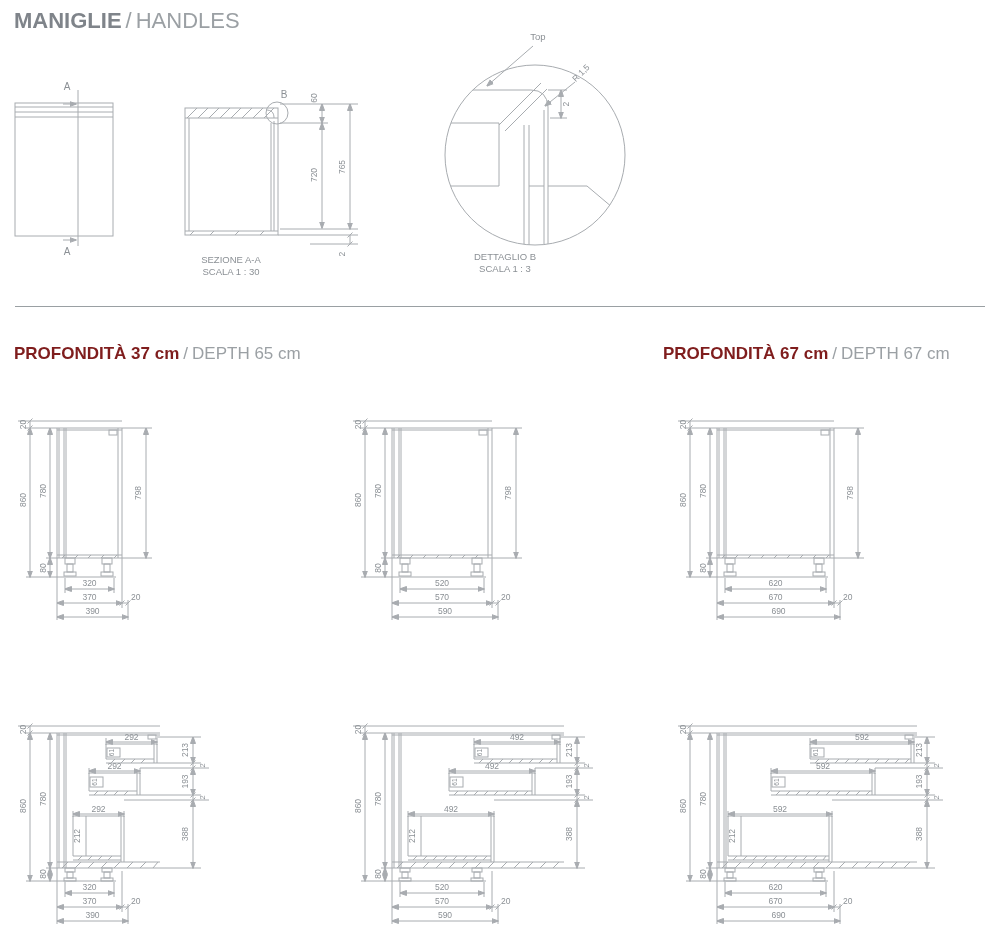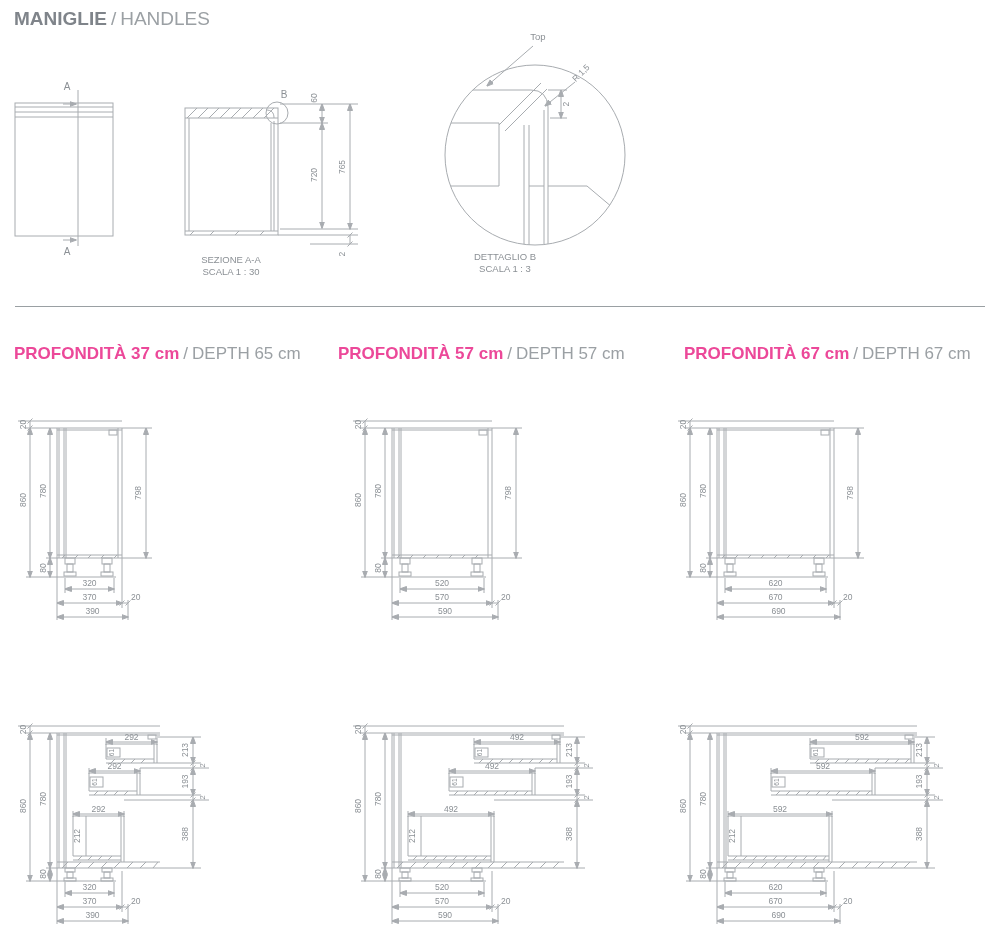--- a/index.html
+++ b/index.html
@@ -4,25 +4,25 @@
 <style>
   html,body{margin:0;padding:0;background:#fff;}
   body{width:990px;height:937px;position:relative;font-family:"Liberation Sans",sans-serif;}
   .stage{position:absolute;inset:0;overflow:hidden;}
   svg{position:absolute;overflow:visible;}
   svg line,svg rect,svg path,svg circle{stroke:#a8acb0;fill:none;stroke-width:1;}
   svg text{fill:#8b9095;font-size:8.5px;font-family:"Liberation Sans",sans-serif;}
   .arr{fill:#a8acb0;}
   .cap{font-size:9.5px;}
   .big{font-size:10px;}
-  .title{position:absolute;top:8px;left:14px;font-size:19px;color:#9ba0a4;white-space:nowrap;}
+  .title{position:absolute;top:8px;left:14px;font-size:22px;color:#9ba0a4;white-space:nowrap;}
   .title .b{color:#7f848a;font-weight:700;}
   .divider{position:absolute;top:306px;left:15px;width:970px;height:1px;background:#9aa0a3;}
   .col-header{position:absolute;top:344px;font-size:17px;color:#9ba0a4;white-space:nowrap;}
-  .col-header .b{color:#ec4899;font-weight:700;}
+  .col-header .b{color:#7f1d1d;font-weight:700;}
   .sp{margin:0 4px;}
 </style>
 </head>
 <body>
 
 <div class="stage">
 
   <svg width="0" height="0">
     <defs>
       <marker id="mE" markerWidth="7" markerHeight="7" refX="6.5" refY="3.5" orient="auto" markerUnits="userSpaceOnUse">
@@ -120,22 +120,21 @@
       <line x1="125" y1="90" x2="142" y2="90"></line>
     <line x1="136" y1="62" x2="136" y2="90" marker-start="url(#mS)" marker-end="url(#mE)"></line>
     <text x="144" y="76" transform="rotate(-90 144 76)" text-anchor="middle">2</text>
     <text x="80" y="232" class="cap" text-anchor="middle">DETTAGLIO B</text>
     <text x="80" y="244" class="cap" text-anchor="middle">SCALA 1 : 3</text>
   </svg>
 
   <div class="divider"></div>
 
   <div class="col-header" style="left:14px"><span class="b">PROFONDITÀ 37 cm</span><span class="sp">/</span><span>DEPTH 65 cm</span></div>
-  <div class="col-header" style="left:338px"><span class="b">PROFONDITÀ 57 cm</span><span class="sp">/</span><span>DEPTH 57 cm</span></div>
-  <div class="col-header" style="left:684px"><span class="b">PROFONDITÀ 67 cm</span><span class="sp">/</span><span>DEPTH 67 cm</span></div>
+  <div class="col-header" style="left:663px"><span class="b">PROFONDITÀ 67 cm</span><span class="sp">/</span><span>DEPTH 67 cm</span></div>
 
   <svg id="r1c0" style="left:0px;top:412px" width="170" height="212" viewBox="0 0 170 212">
       <line x1="18" y1="9" x2="122" y2="9"></line>
       <line x1="57" y1="16" x2="122" y2="16"></line>
       <line x1="57" y1="18" x2="122" y2="18"></line>
       <line x1="57" y1="16" x2="57" y2="146"></line>
       <line x1="59" y1="16" x2="59" y2="146"></line>
       <line x1="64" y1="16" x2="64" y2="146"></line>
       <line x1="66" y1="16" x2="66" y2="146"></line>
       <line x1="118" y1="16" x2="118" y2="146"></line>

